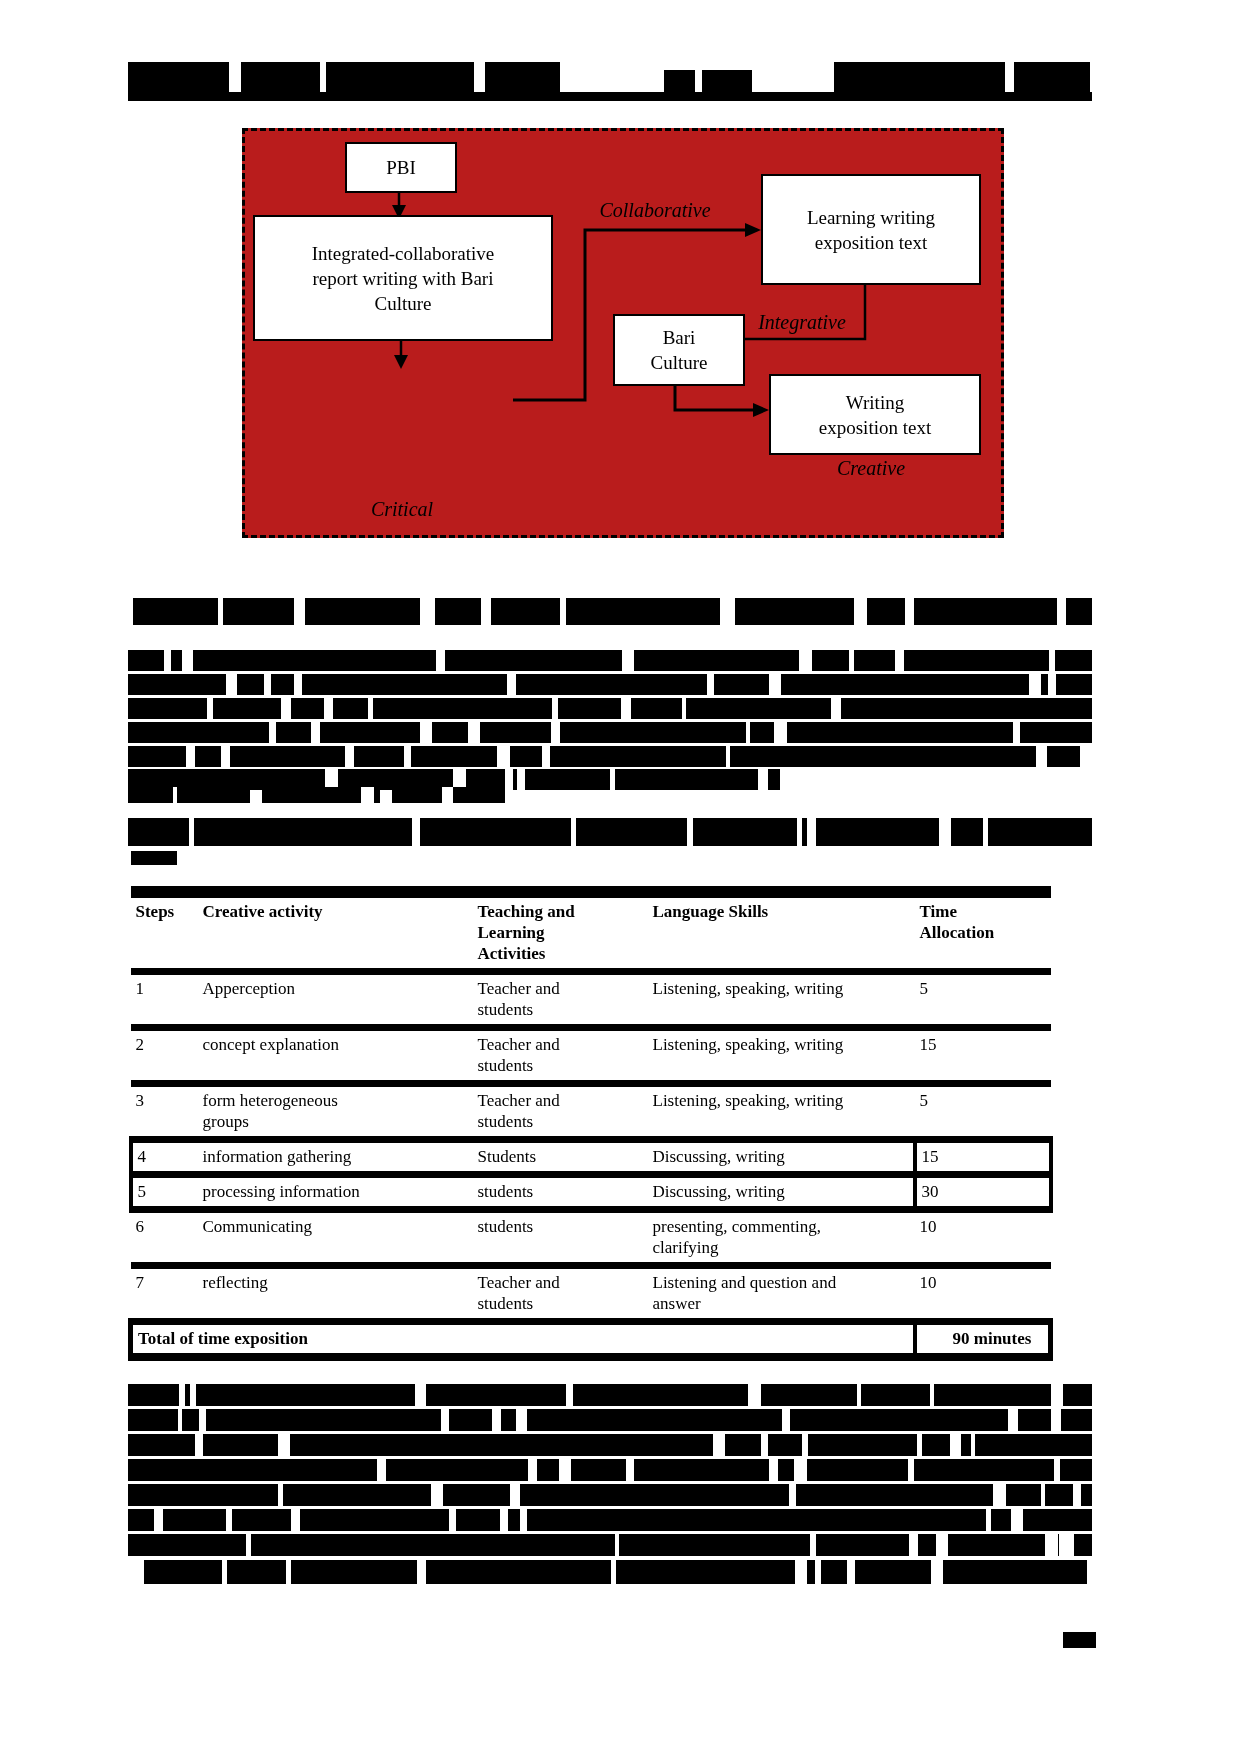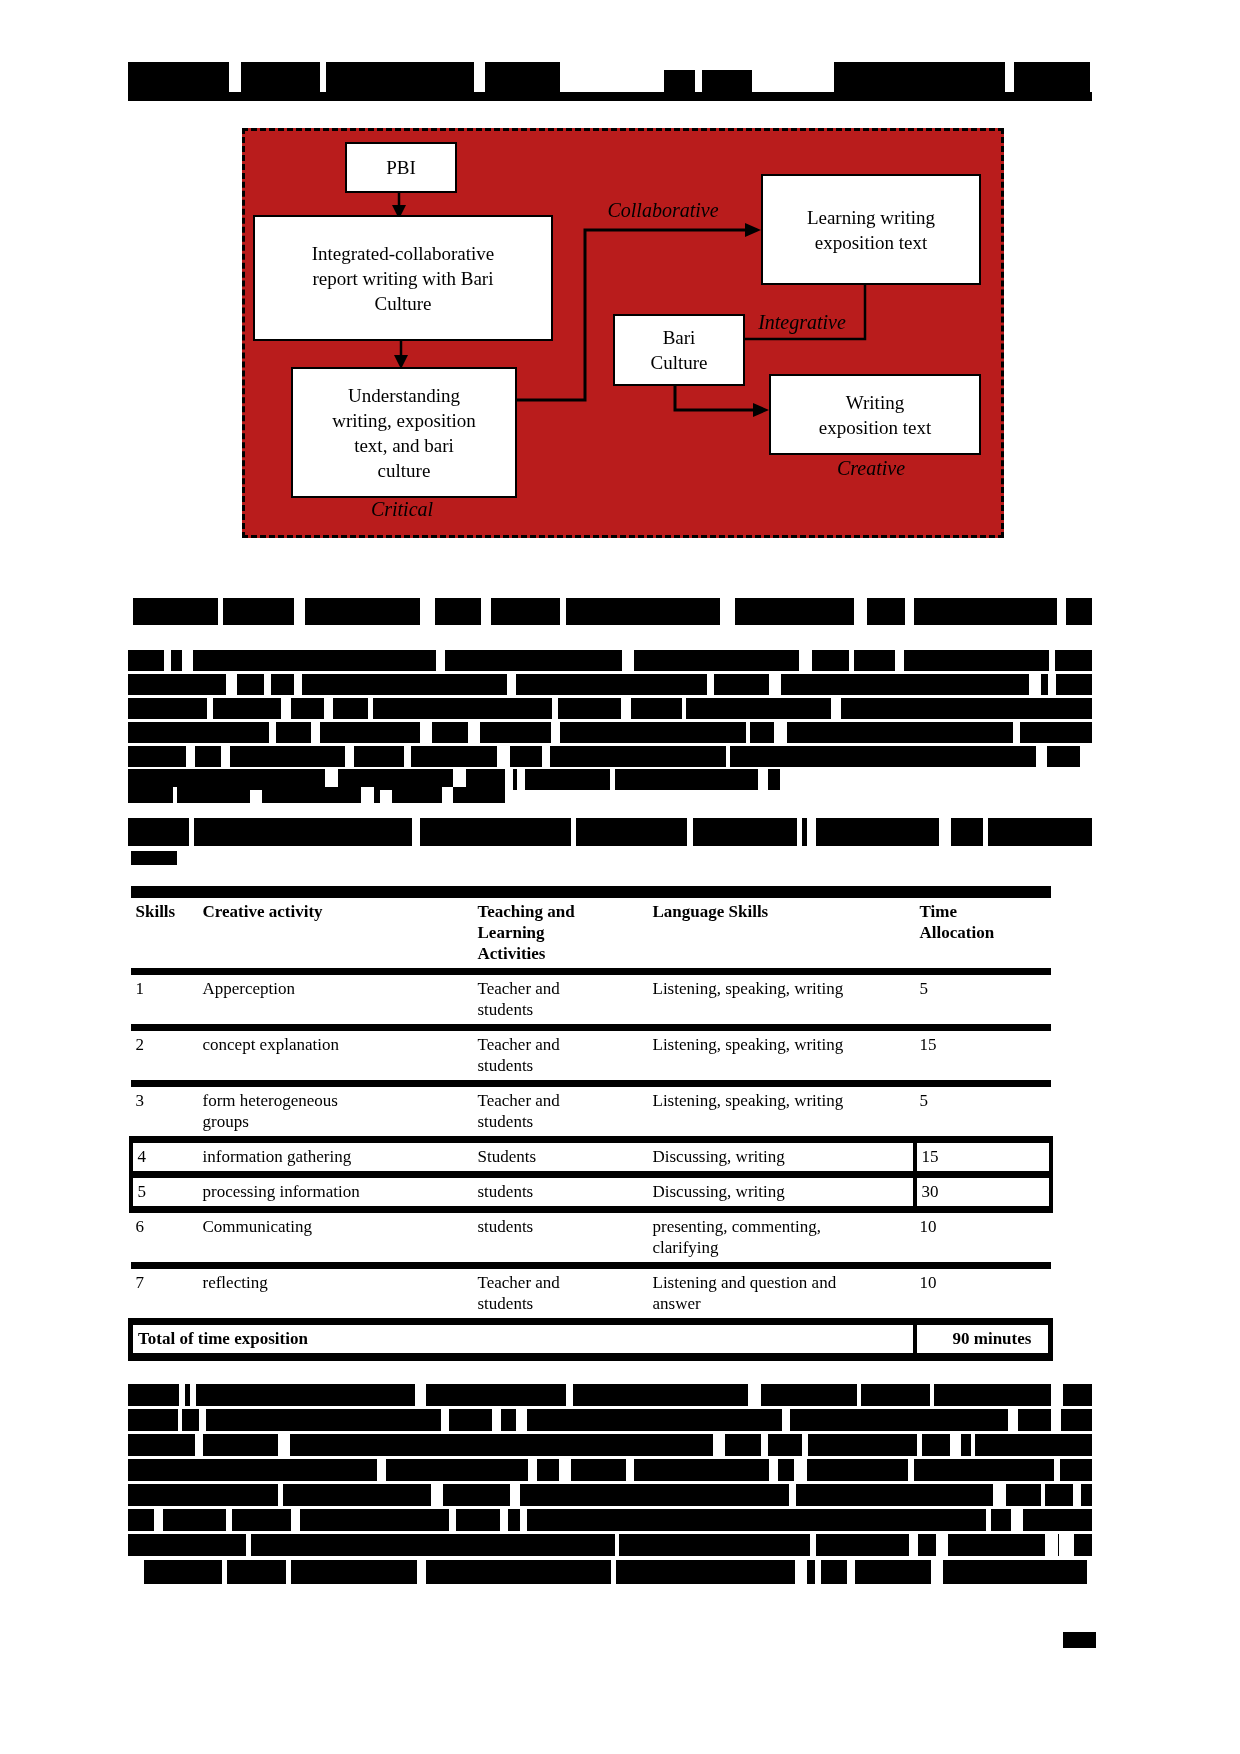--- a/index.html
+++ b/index.html
@@ -253,51 +253,47 @@
       <path d="M430 251 V279 H508" fill="none" stroke="#000" stroke-width="3"></path>
       <polygon points="508,272 508,286 524,279" fill="#000"></polygon>
     </svg>
 
     <div class="node" style="left:100px;top:11px;width:108px;height:47px;"><span>PBI</span></div>
 
     <div class="node" style="left:8px;top:84px;width:296px;height:122px;"><span>Integrated-collaborative
 report writing with Bari
 Culture</span></div>
 
-    <div class="node" style="left:46px;top:236px;width:222px;height:127px;"><span>Understanding
-writing,  exposition
-text, and bari
-culture</span></div>
 
     <div class="node" style="left:516px;top:43px;width:216px;height:107px;"><span>Learning writing
 exposition text</span></div>
 
     <div class="node" style="left:368px;top:183px;width:128px;height:68px;"><span>Bari
 Culture</span></div>
 
     <div class="node" style="left:524px;top:243px;width:208px;height:77px;"><span>Writing
 exposition text</span></div>
 
-    <div class="flabel" style="left:344px;top:68px;width:148px;font-family:Liberation Serif, serif;">Collaborative</div>
+    <div class="flabel" style="left:336px;top:68px;width:148px;font-family:Liberation Serif, serif;">Collaborative</div>
     <div class="flabel" style="left:502px;top:180px;width:110px;">Integrative</div>
     <div class="flabel" style="left:106px;top:367px;width:102px;">Critical</div>
     <div class="flabel" style="left:572px;top:326px;width:108px;">Creative</div>
   </div>
 
   <table class="steps" style="left:128px;top:886px;">
     <colgroup>
       <col style="width:67px">
         <col style="width:275px">
         <col style="width:175px">
       <col style="width:267px">
         <col style="width:136px">
     </colgroup>
     <thead>
       <tr>
-        <th>Skills</th>
+        <th>Steps</th>
         <th>Creative activity</th>
         <th>Teaching and
 Learning
 Activities</th>
         <th>Language Skills</th>
         <th>Time
 Allocation</th>
       </tr>
     </thead>
     <tbody id="rows-body">

